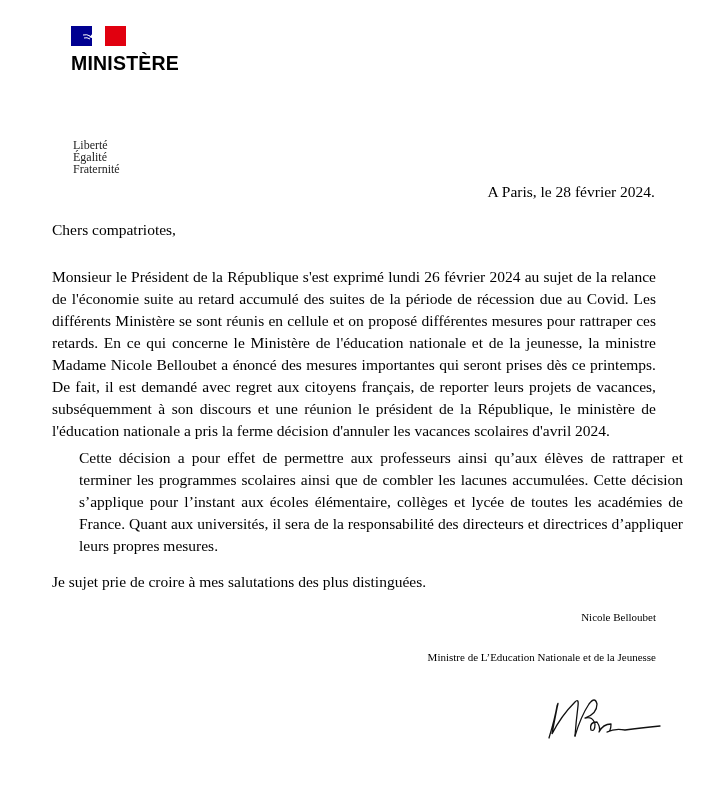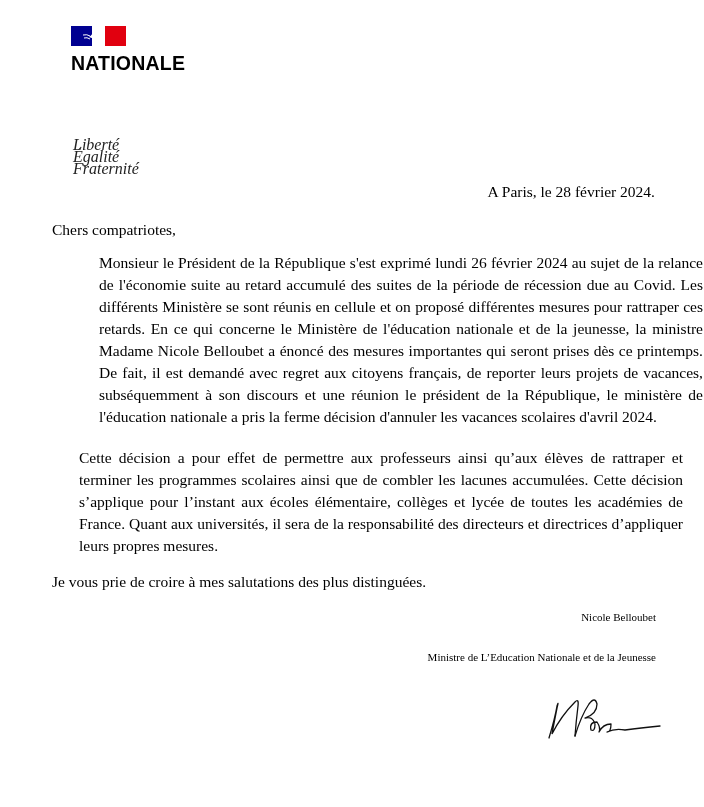--- a/index.html
+++ b/index.html
@@ -5,64 +5,64 @@
   html, body { margin: 0; padding: 0; background: #ffffff; }
   body { width: 704px; height: 807px; position: relative; overflow: hidden;
          font-family: "Liberation Serif", serif; color: #000; }
   .logo { position: absolute; left: 71px; top: 26px; }
   .flag { position: absolute; left: 0; top: 0; width: 55px; height: 20px; }
   .ministry { position: absolute; left: 0; top: 27px; width: 260px;
               font-family: "Liberation Sans", sans-serif; font-weight: bold;
               font-size: 19.5px; line-height: 20px; letter-spacing: 0.2px; color: #000; }
   .ministry div { white-space: nowrap; }
   .motto { position: absolute; left: 2px; top: 113px;
-           font-family: "Liberation Serif", serif; font-style: italic;
-           font-size: 16px; line-height: 12px; color: #222; }
+           font-family: "Liberation Serif", serif; 
+           font-size: 12px; line-height: 12px; color: #222; }
   .date { position: absolute; right: 49px; top: 183px; font-size: 15.5px; margin-left: 46px; }
   .text { position: absolute; left: 52px; width: 604px; font-size: 15.5px; line-height: 22px;
           text-align: justify; }
   .greeting { top: 219px; }
-  .p1 { top: 252px; margin-left: 47px; }
+  .p1 { top: 266px; }
   .p2 { top: 447px; margin-left: 27px; }
   .closing { top: 571px; }
   .right { position: absolute; right: 48px; font-size: 11px; white-space: nowrap; }
   .sig-name { top: 611px; }
   .sig-title { top: 651px; }
   .signature { position: absolute; left: 545px; top: 688px; width: 120px; height: 55px; }
 </style>
 </head>
 <body>
 
 <div class="logo">
   <svg class="flag" viewBox="0 0 55 20">
     <rect id="flag-blue" x="0" y="0" width="21" height="20" fill="#000091"></rect>
     <rect x="21" y="0" width="13" height="20" fill="#ffffff"></rect>
     <rect id="flag-red" x="34" y="0" width="21" height="20" fill="#e1000f"></rect>
     <path d="M22 4 Q30 2 33 6 L33 14 Q30 18 24 19 L22 19 Q27 15 27 12 Q22 13 18 11 Q22 9 22 4 Z" fill="#ffffff"></path>
     <path d="M12 9 Q16 8 19 10 M13 12 Q16 11 19 13" stroke="#ffffff" stroke-width="1" fill="none"></path>
   </svg>
   <div class="ministry">
-    <div>NATIONALE</div>
+    <div>MINISTÈRE</div>
   </div>
   <div class="motto">
     <div>Liberté</div>
     <div>Égalité</div>
     <div>Fraternité</div>
   </div>
 </div>
 
 <div class="date">A Paris, le 28 février 2024.</div>
 
 <div class="text greeting">Chers compatriotes,</div>
 
 <div class="text p1">Monsieur le Président de la République s'est exprimé lundi 26 février 2024 au sujet de la relance de l'économie suite au retard accumulé des suites de la période de récession due au Covid. Les différents Ministère se sont réunis en cellule et on proposé différentes mesures pour rattraper ces retards. En ce qui concerne le Ministère de l'éducation nationale et de la jeunesse, la ministre Madame Nicole Belloubet a énoncé des mesures importantes qui seront prises dès ce printemps. De fait, il est demandé avec regret aux citoyens français, de reporter leurs projets de vacances, subséquemment à son discours et une réunion le président de la République, le ministère de l'éducation nationale a pris la ferme décision d'annuler les vacances scolaires d'avril 2024.</div>
 
 <div class="text p2">Cette décision a pour effet de permettre aux professeurs ainsi qu’aux élèves de rattraper et terminer les programmes scolaires ainsi que de combler les lacunes accumulées. Cette décision s’applique pour l’instant aux écoles élémentaire, collèges et lycée de toutes les académies de France. Quant aux universités, il sera de la responsabilité des directeurs et directrices d’appliquer leurs propres mesures.</div>
 
-<div class="text closing">Je vous prie de croire à mes salutations des plus distinguées.</div>
+<div class="text closing">Je sujet prie de croire à mes salutations des plus distinguées.</div>
 
 <div class="right sig-name">Nicole Belloubet</div>
 
 <div class="right sig-title">Ministre de L’Education Nationale et de la Jeunesse</div>
 
 <svg class="signature" viewBox="0 0 120 55">
   <path d="M4 50 Q10 30 12 18 Q14 12 12 20 Q9 35 7 46 Q16 28 30 14 Q34 10 33 18 Q31 34 30 48" stroke="#111" stroke-width="1.3" fill="none" stroke-linecap="round"></path>
   <path d="M30 48 Q36 28 44 16 Q50 8 52 16 Q52 26 40 30 Q48 28 50 36 Q50 44 46 42 Q44 34 52 34 Q56 40 54 44 Q58 36 66 36 Q66 44 62 44 Q70 40 80 42 Q95 40 115 38" stroke="#111" stroke-width="1.3" fill="none" stroke-linecap="round" stroke-linejoin="round"></path>
 </svg>
 

